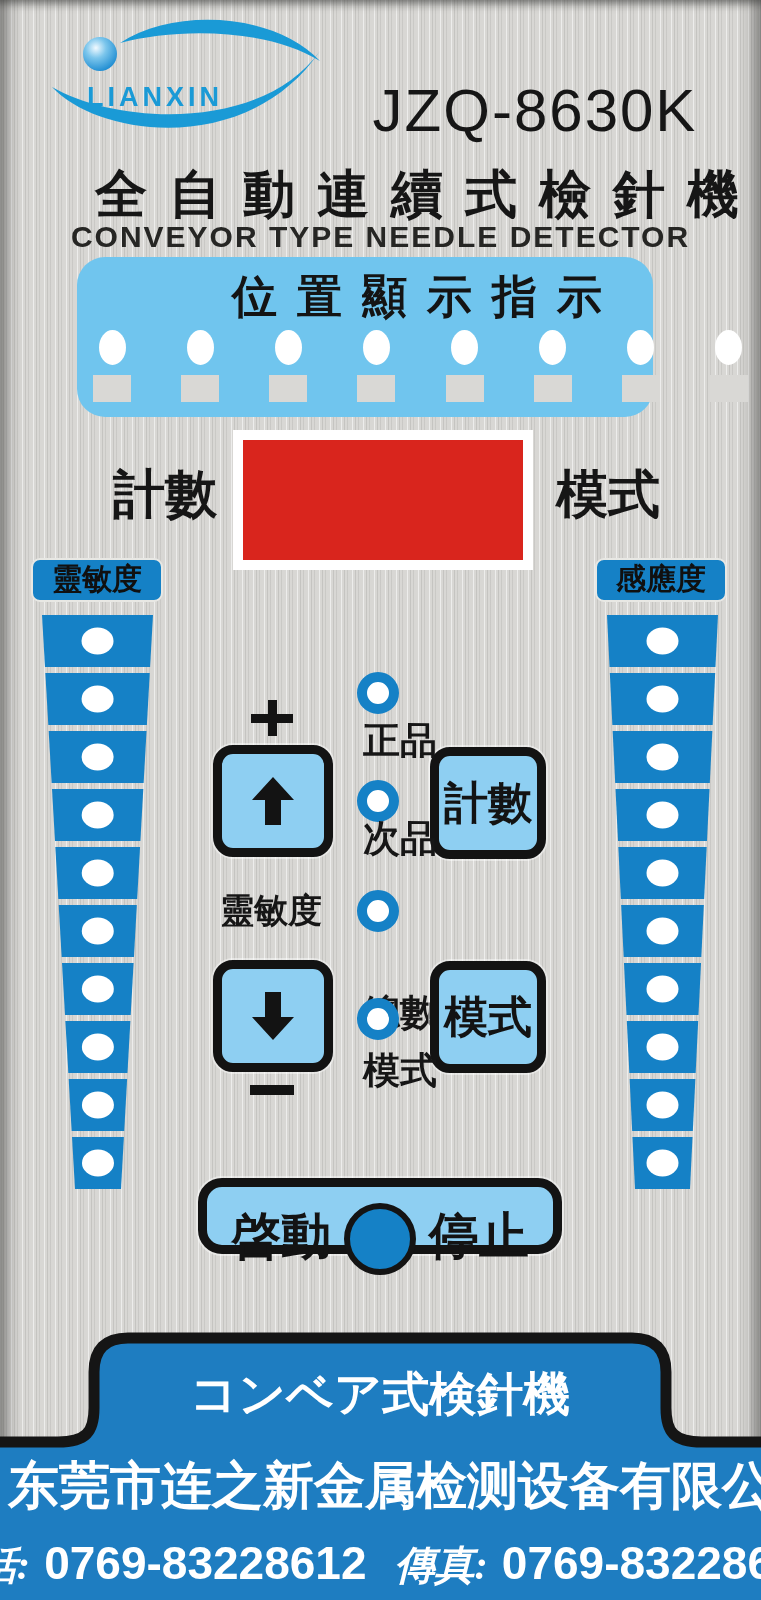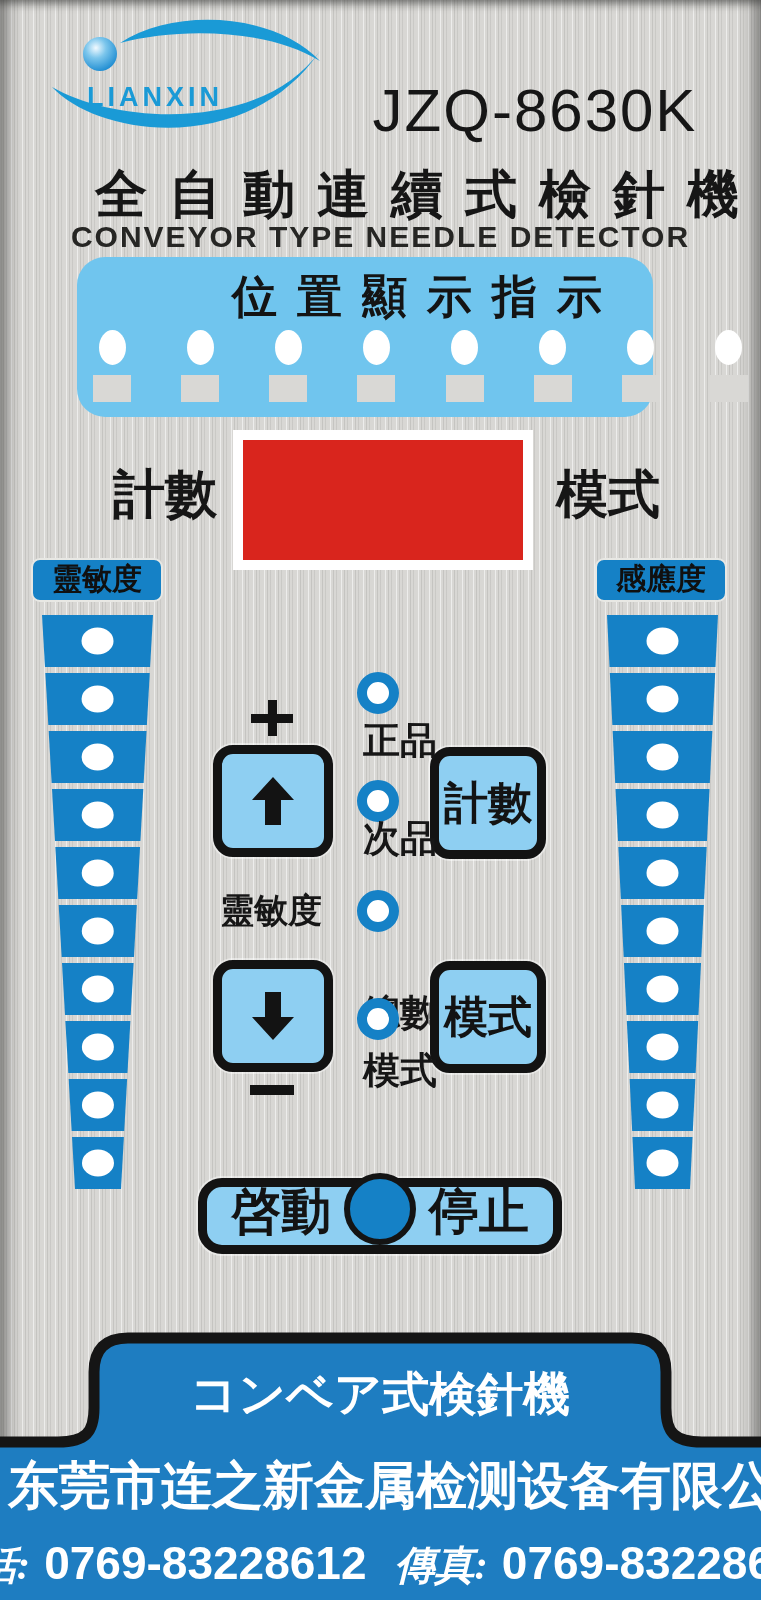--- a/index.html
+++ b/index.html
@@ -50,21 +50,21 @@
   .led{position:absolute;width:42px;height:42px;border:10px solid var(--primary,#1581c6);border-radius:50%;background:#fff;box-sizing:border-box;}
   .led-label{position:absolute;width:110px;font-size:37px;font-weight:600;text-align:right;color:#161616;}
   .mid-label{left:206px;top:888px;width:130px;font-size:34px;font-weight:600;text-align:center;}
   .plus{left:251px;top:700px;width:42px;height:36px;}
   .plus i{position:absolute;background:#131313;}
   .minus{left:250px;top:1085px;width:44px;height:10px;background:#131313;}
 
   
   .startstop{left:198px;top:1178px;width:364px;height:76px;background:var(--button-blue,#8ecff2);
              border:9px solid #131313;border-radius:24px;box-sizing:border-box;
-             display:flex;align-items:flex-end;justify-content:space-between;padding:0 24px;
+             display:flex;align-items:flex-start;justify-content:space-between;padding:16px 24px;
              box-shadow:0 0 0 2px rgba(255,255,255,.45);}
   .ss-text{font-size:50px;font-weight:600;color:#131313;}
   .ss-circle{width:72px;height:72px;border-radius:50%;background:var(--primary,#1581c6);border:6px solid #141414;box-sizing:border-box;}
 
   
   .tab-label{left:100px;top:1363px;width:560px;font-size:47px;font-weight:700;color:#fff;text-align:center;white-space:nowrap;}
   .company{left:8px;top:1452px;width:745px;font-size:51px;font-weight:700;color:#fff;text-align:center;white-space:nowrap;}
   .phones{left:20px;top:1536px;width:721px;display:flex;justify-content:center;align-items:baseline;gap:14px;color:#fff;white-space:nowrap;}
   .ph-label{font-family:"Liberation Serif","DejaVu Serif",serif;font-style:italic;font-weight:700;font-size:40px;}
   .ph-num{font-size:46px;font-weight:700;letter-spacing:0px;}

